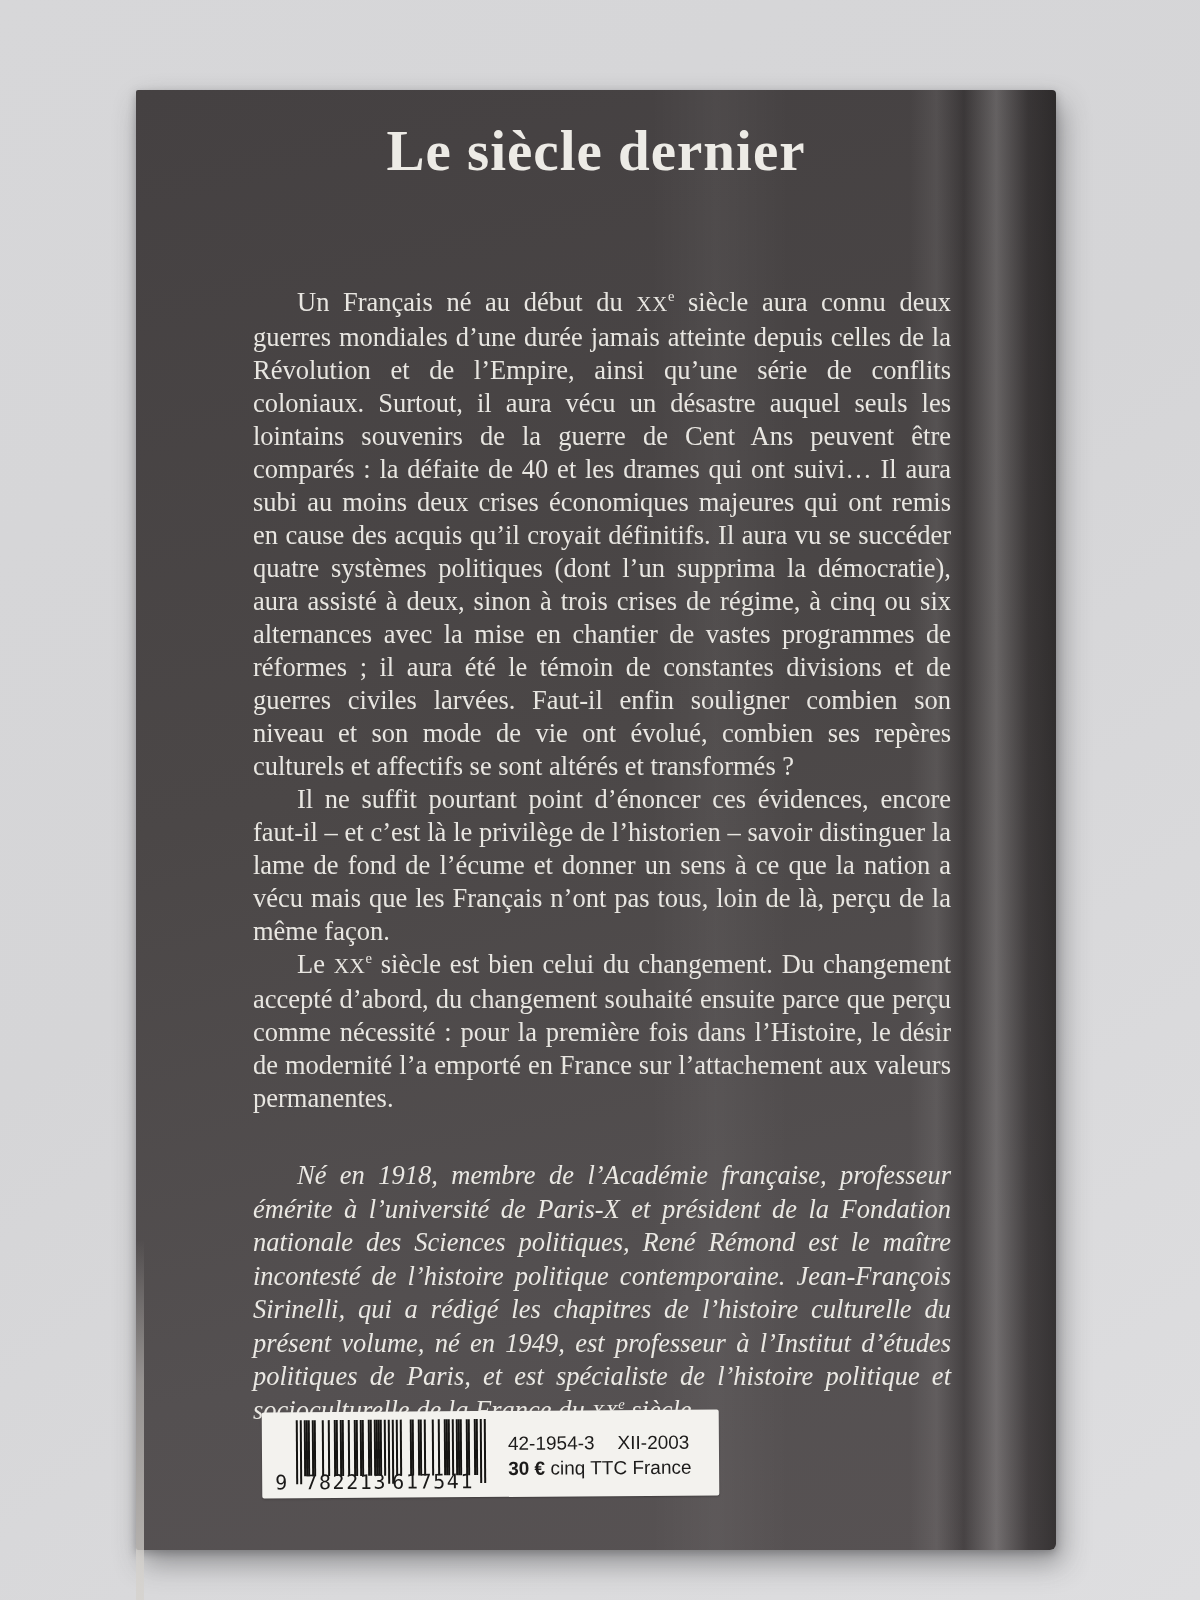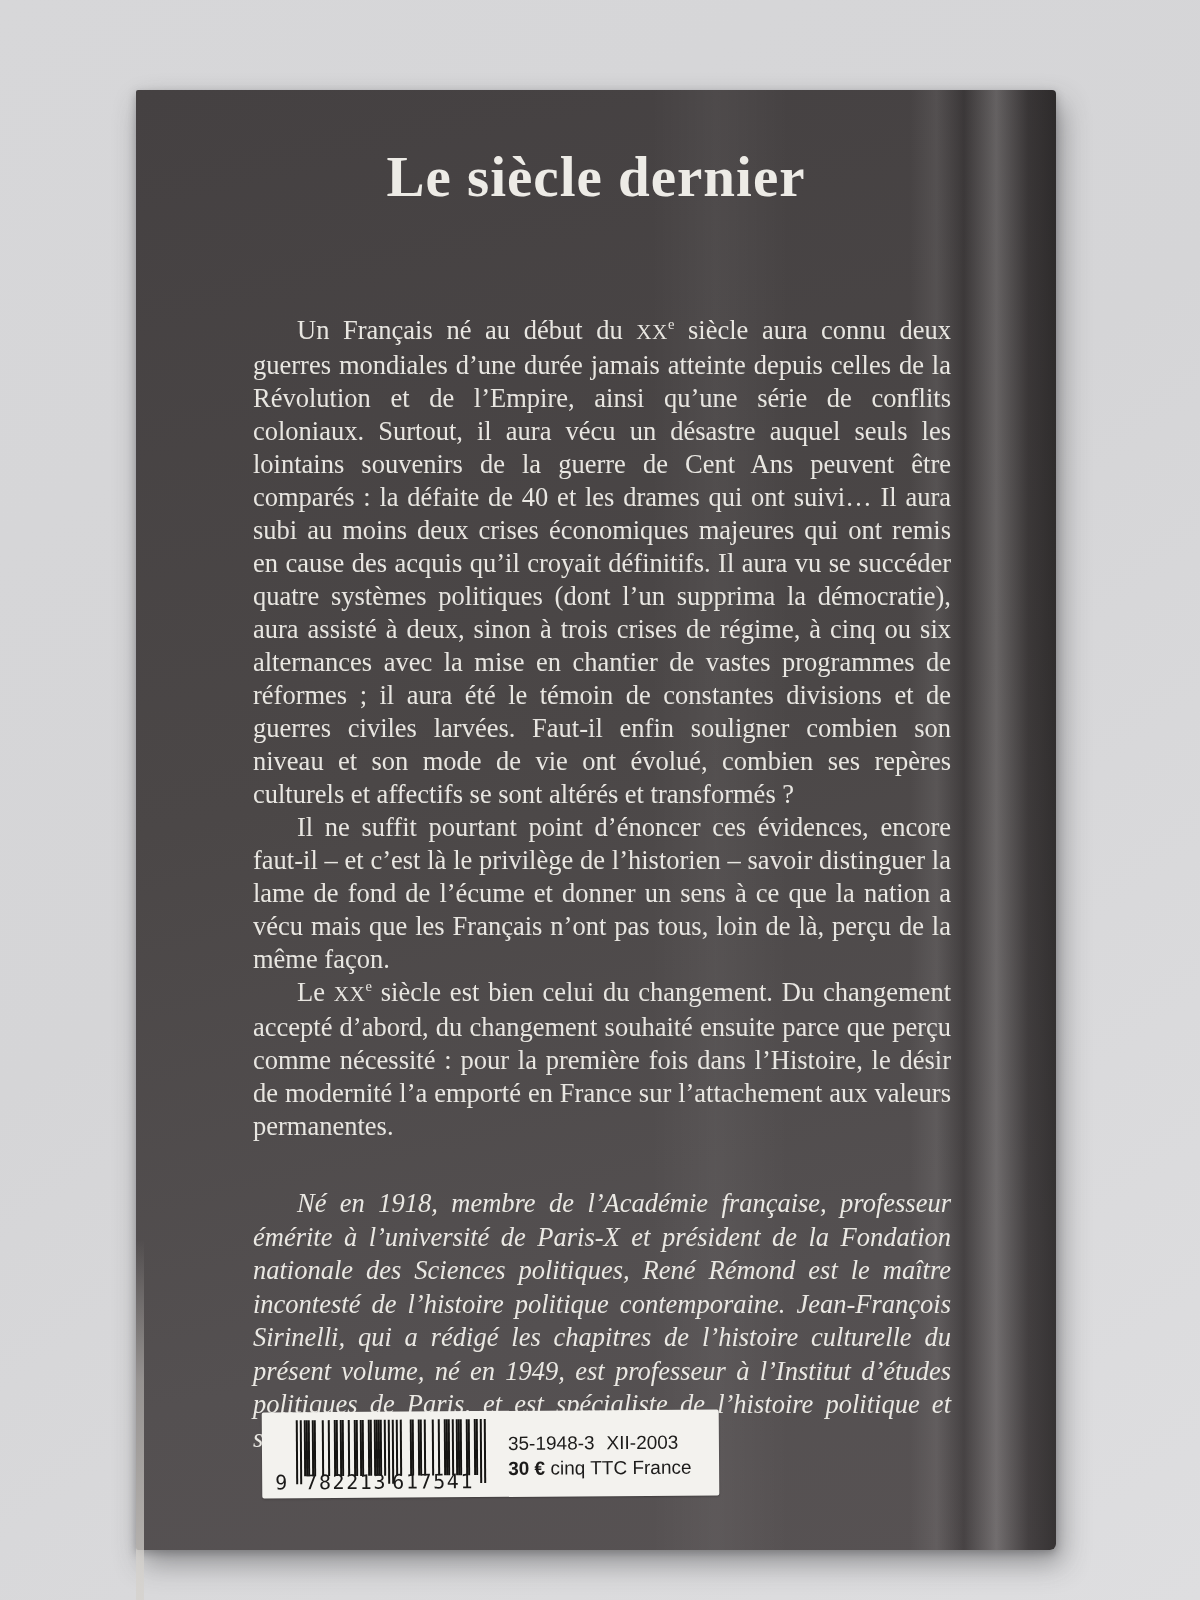--- a/index.html
+++ b/index.html
@@ -22,37 +22,36 @@
       linear-gradient(168deg, #454142 0%, #4b4747 45%, #545051 80%, #575253 100%);
     box-shadow: 6px 14px 28px rgba(60,60,62,0.45), 0 3px 8px rgba(60,60,62,0.35);
     border-radius: 2px 4px 6px 2px;
   }
   .page-edge {
     position: absolute; left: 0; top: 1150px; width: 8px; height: 402px;
     background: linear-gradient(180deg, rgba(200,198,194,0) 0%, rgba(205,202,198,0.55) 35%, rgba(214,211,206,0.85) 100%);
     border-radius: 0 0 0 2px;
   }
   .title {
-    margin: 0; padding-top: 54px;
+    margin: 0; padding-top: 28px;
     text-align: center;
     font-size: 57px; font-weight: bold; letter-spacing: 1px;
     color: #edebe6;
   }
   .subtitle {
     margin-top: 14px;
     text-align: center;
     font-size: 34px; font-weight: bold;
     color: #e9e7e2;
   }
   .body-block {
     position: absolute; left: 117px; top: 196px; width: 698px;
     color: #e8e6e1;
     font-size: 26.5px; line-height: 33px;
     text-align: justify;
-    margin-top: 28px;
   }
   .body-par { margin: 0; text-indent: 44px; }
   .bio {
     margin-top: 44px;
     font-style: italic;
     font-size: 26.5px; line-height: 33.5px;
     text-indent: 44px; text-align: justify;
     color: #eae8e3;
   }
   .xx { font-size: 0.80em; letter-spacing: 0.5px; }
@@ -73,21 +72,21 @@
     font-size: 20px; color: #1a1918; letter-spacing: 1.6px; white-space: nowrap;
   }
   .bcd-first { left: -21px; }
   .bcd-left  { left: 9px; }
   .bcd-right { left: 96px; }
   .label-text {
     position: absolute; left: 246px; top: 20px;
     font-family: "Liberation Sans", sans-serif;
     font-size: 19px; line-height: 25px; color: #1c1b1a; white-space: nowrap;
   }
-  .ref-line .date { margin-left: 12px; }
+  .ref-line .date { margin-left: 23px; }
   .price-line .price { font-weight: bold; }
 </style>
 </head>
 <body>
 
 <div class="scene">
   <div class="book">
     <div class="page-edge"></div>
 
     <h1 class="title">Le siècle dernier</h1>
@@ -153,21 +152,21 @@
             <div class="bar" style="left: 180px; width: 2px; height: 56px;"></div>
             <div class="bar" style="left: 184px; width: 2px; height: 64px;"></div>
             <div class="bar" style="left: 188px; width: 2px; height: 64px;"></div>
           </div>
         <span class="bcd bcd-first">9</span>
         <span class="bcd bcd-left">782213</span>
         <span class="bcd bcd-right">617541</span>
       </div>
       <div class="label-text">
         <div class="ref-line">
-          <span>35-1948-3</span><span class="date">XII-2003</span>
+          <span>42-1954-3</span><span class="date">XII-2003</span>
         </div>
         <div class="price-line">
           <span class="price">30 €</span> <span>cinq TTC France</span>
         </div>
       </div>
     </div>
   </div>
 </div>
 
 </body></html>

